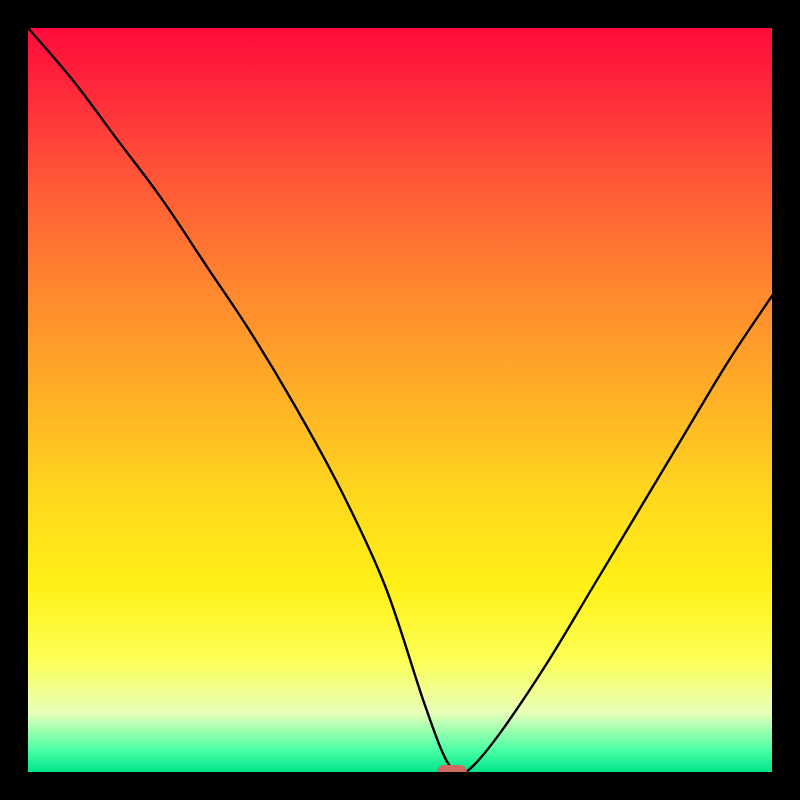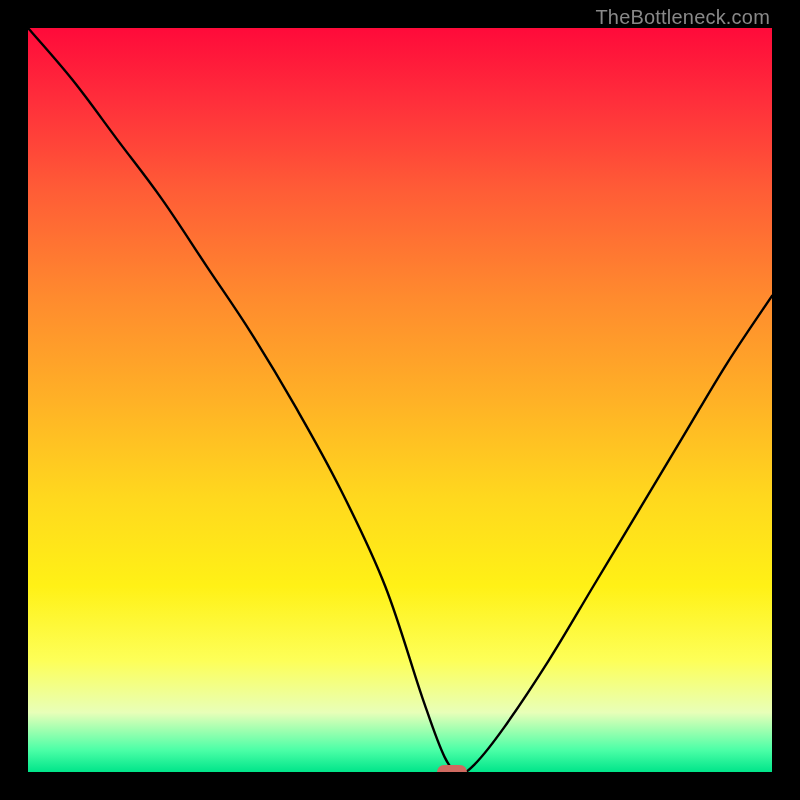--- a/index.html
+++ b/index.html
@@ -79,14 +79,13 @@
   <div class="plot">
     <div class="gradient"></div>
 
     <svg class="curve" viewBox="0 0 744 744" preserveAspectRatio="none">
       <path id="curve-path" d="M 0.00 0.00 C 8.04 9.37, 28.57 31.99, 44.64 52.08 C 60.71 72.17, 73.21 90.17, 89.28 111.60 C 105.35 133.03, 117.85 148.35, 133.92 171.12 C 149.99 193.89, 162.49 213.97, 178.56 238.08 C 194.63 262.19, 207.13 279.60, 223.20 305.04 C 239.27 330.48, 251.77 351.32, 267.84 379.44 C 283.91 407.56, 296.41 429.14, 312.48 461.28 C 328.55 493.42, 342.39 520.50, 357.12 558.00 C 371.85 595.50, 383.61 638.80, 394.32 669.60 C 405.03 700.40, 409.94 715.73, 416.64 729.12 C 423.34 742.51, 426.16 742.66, 431.52 744.00 C 436.88 745.34, 438.36 744.60, 446.40 736.56 C 454.44 728.52, 462.77 718.11, 476.16 699.36 C 489.55 680.61, 504.73 657.84, 520.80 632.40 C 536.87 606.96, 549.37 584.78, 565.44 558.00 C 581.51 531.22, 594.01 510.38, 610.08 483.60 C 626.15 456.82, 638.65 435.98, 654.72 409.20 C 670.79 382.42, 683.29 360.24, 699.36 334.80 C 715.43 309.36, 735.96 279.89, 744.00 267.84" fill="none" stroke="#000" stroke-width="2.4" stroke-linejoin="round" stroke-linecap="round"></path>
     </svg>
 
     <div class="marker" id="min-marker" style="left: 424.08px; top: 744px;"></div>
   </div>
 
-  <div class="attribution">TheBottleneck.com</div>
 </div>
 
 </body></html>

